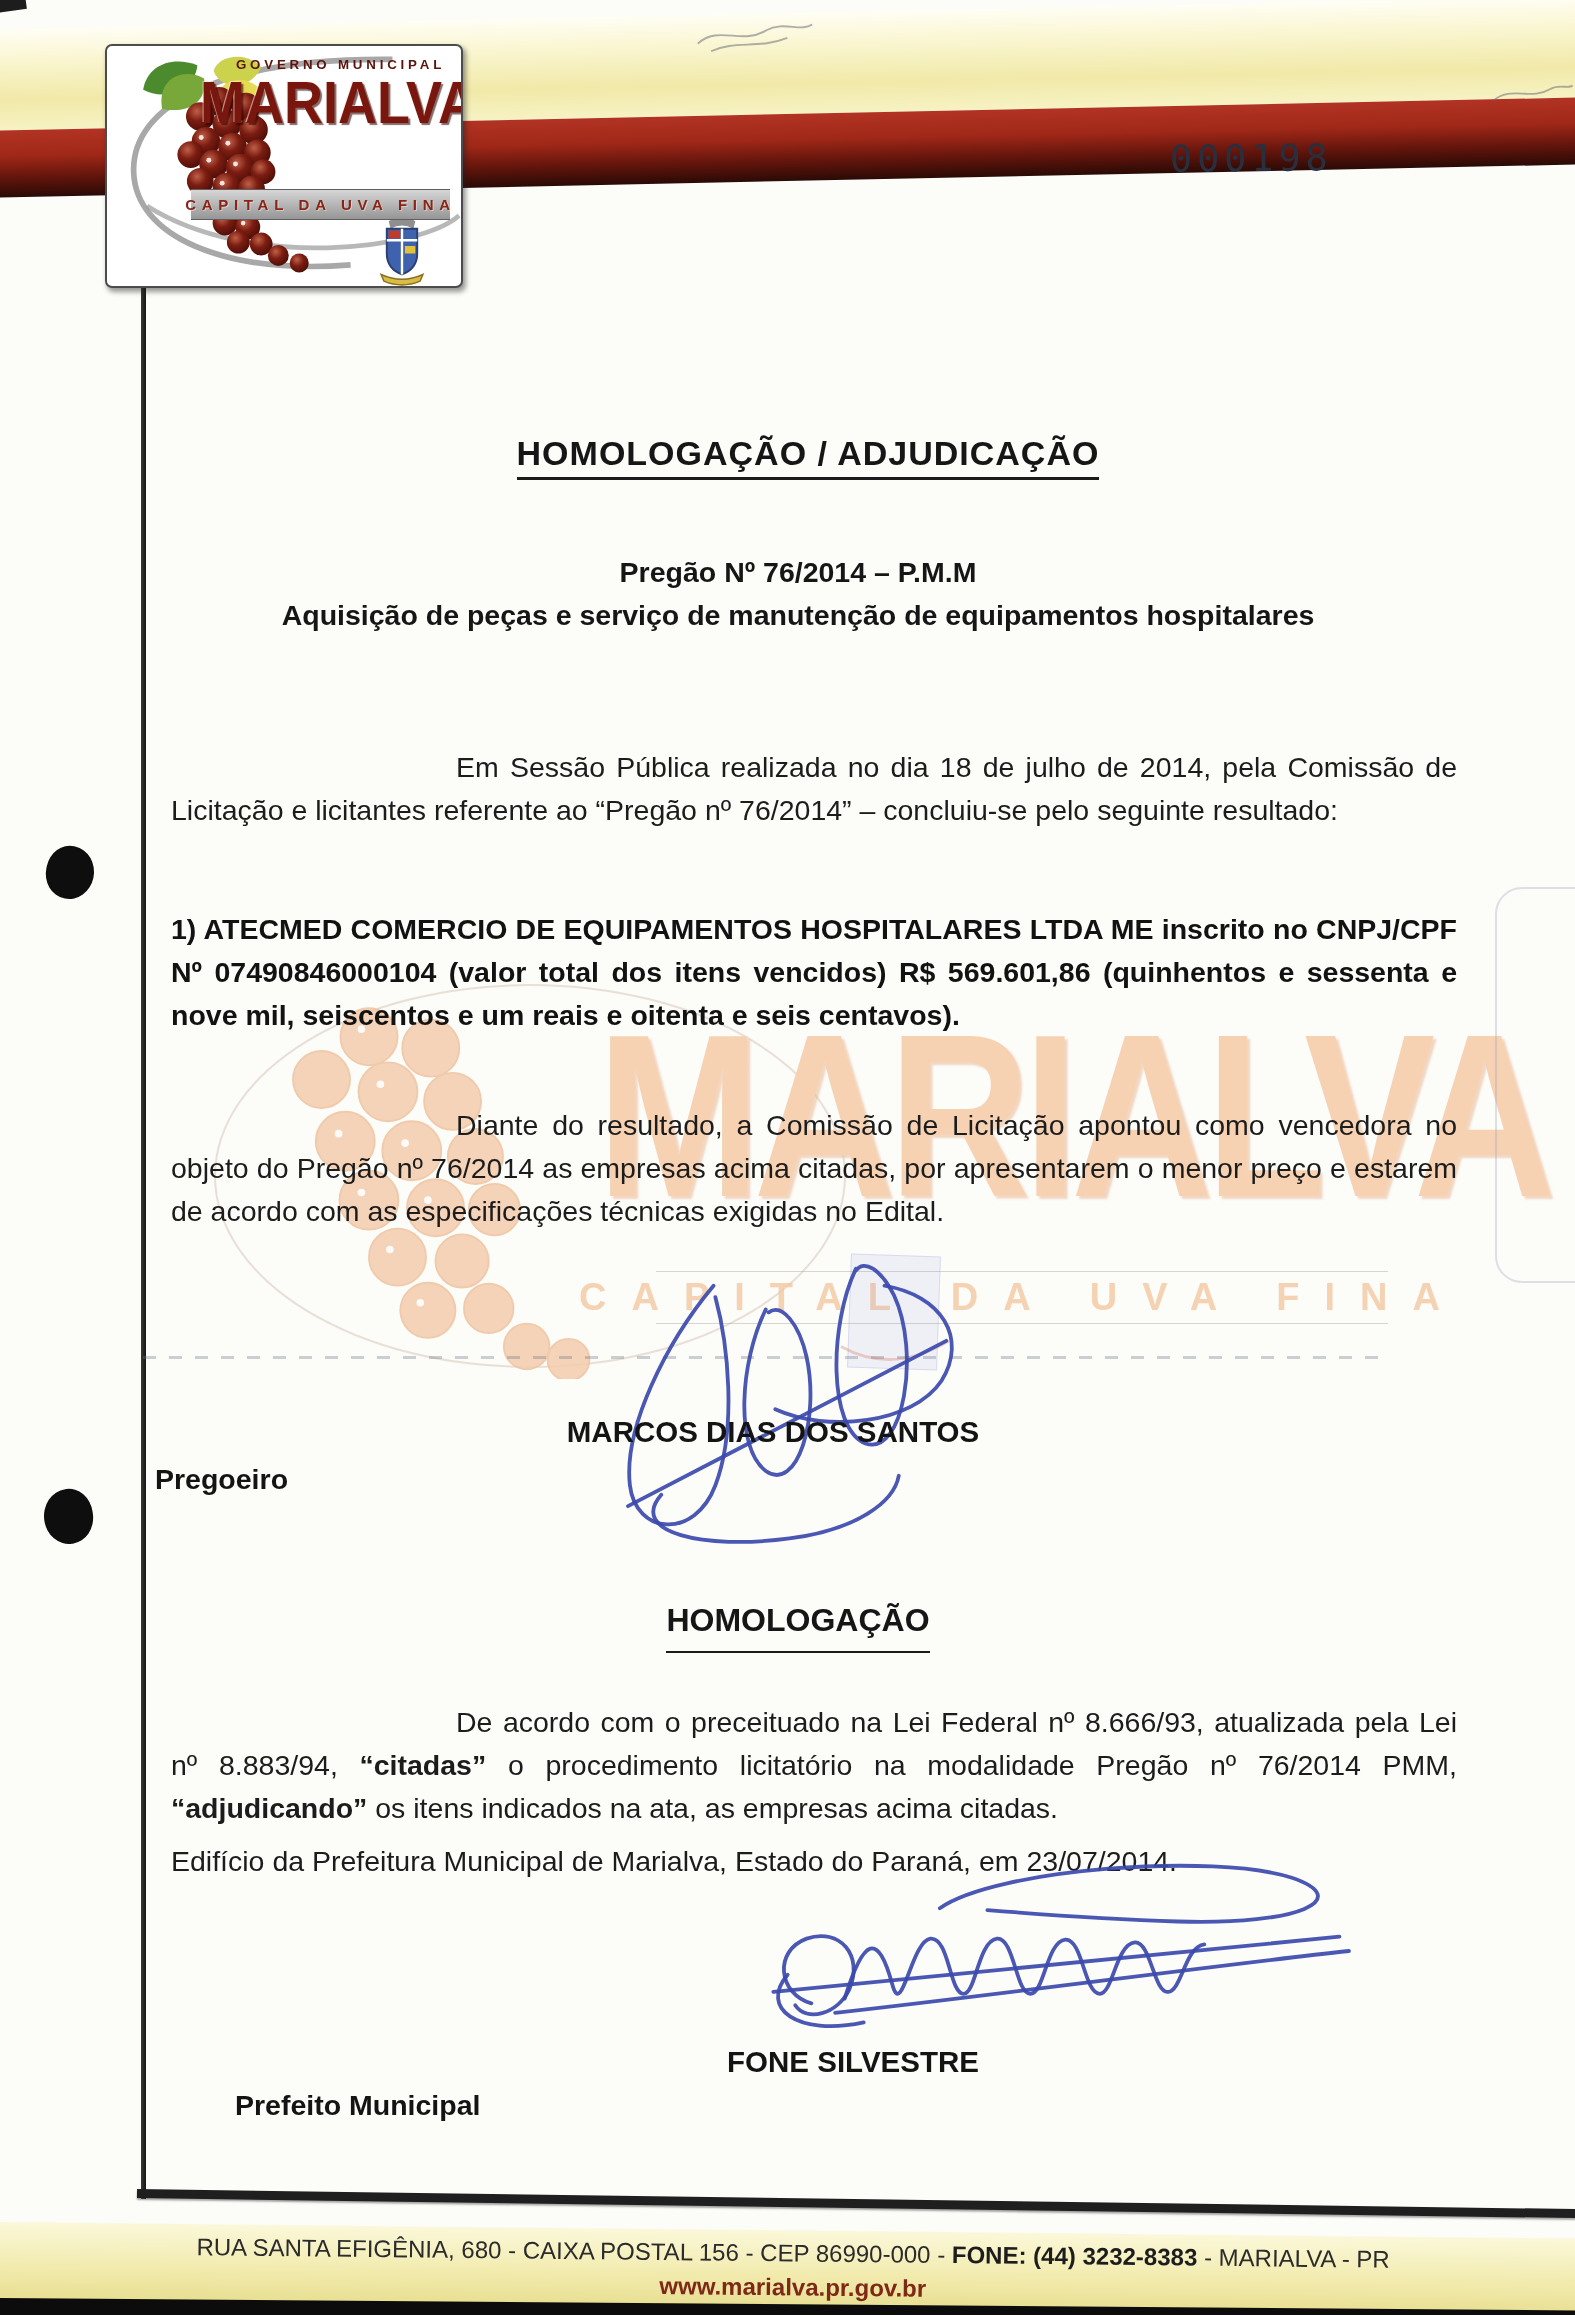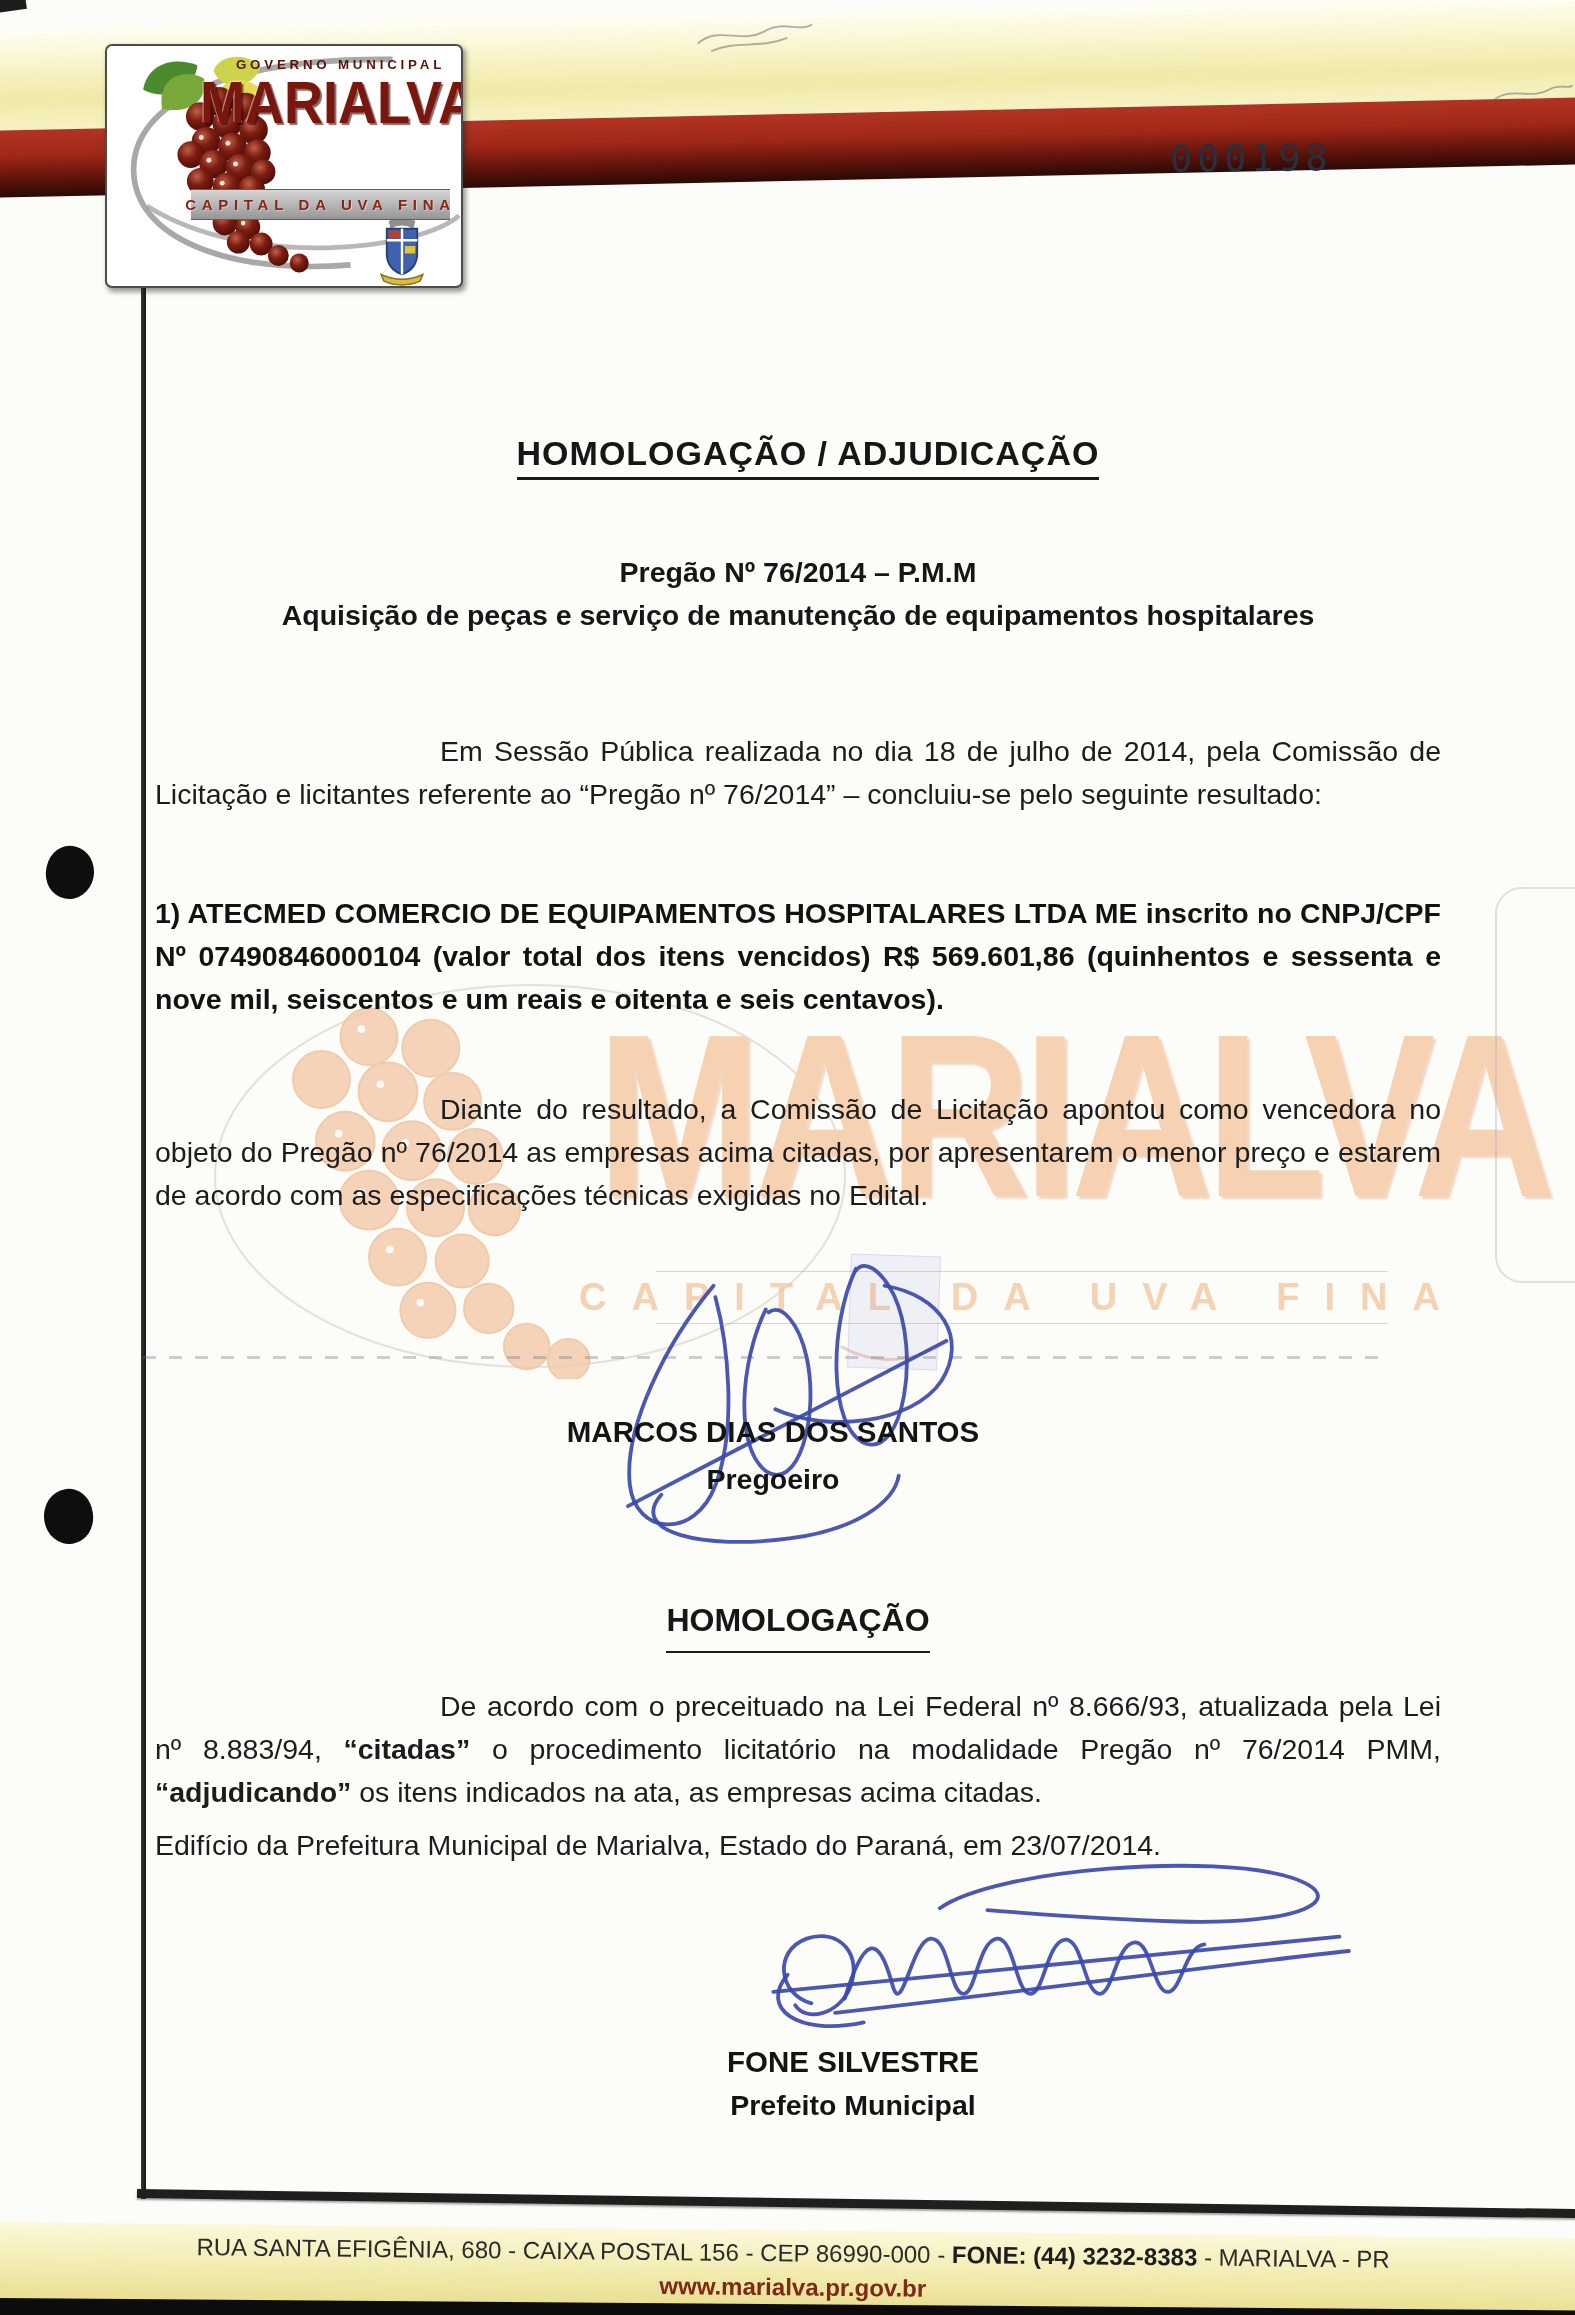--- a/index.html
+++ b/index.html
@@ -71,33 +71,33 @@
     left:656px;top:1271px;width:732px;height:51px;
     border-top:1.9px solid rgba(165,152,140,.4);border-bottom:1.9px solid rgba(165,152,140,.4);
     display:flex;align-items:center;justify-content:center;
   }
   .wm-tag{font-size:38px;font-weight:bold;letter-spacing:25px;color:rgba(243,199,160,.8);white-space:nowrap;}
   
   .col{left:155px;width:1286px;}
   .doc-title{top:434px;text-align:center;font-size:34px;font-weight:bold;letter-spacing:1px;color:#161616;}
   .doc-title .underline{border-bottom:3.8px solid #1b1b1b;padding-bottom:3.8px;display:inline-block;margin-left:20px;}
   .subject-block{top:551px;text-align:center;font-size:28.5px;font-weight:bold;line-height:43px;color:#161616;}
-  p.para{margin:0;font-size:28.5px;line-height:43px;text-align:justify;}
+  p.para{margin:16px;font-size:28.5px;line-height:43px;text-align:justify;}
   .indent{text-indent:285px;}
   .p-session{top:730px;}
   .p-result{top:892px;font-weight:bold;color:#121212;}
   .p-decision{top:1088px;}
   .p-homolog{top:1685px;}
   .p-homolog .b{font-weight:bold;}
   .p-placedate{top:1824px;text-align:left;}
   .homolog-title{top:1602px;text-align:center;font-size:32px;font-weight:bold;color:#161616;}
   .homolog-title .underline{border-bottom:2.9px solid #1b1b1b;padding-bottom:12px;display:inline-block;}
   
   .sig-name{font-weight:bold;font-size:29.5px;color:#141414;text-align:center;white-space:nowrap;}
-  .sig-role{font-weight:bold;font-size:28.5px;color:#141414;text-align:center;white-space:nowrap;}
+  .sig-role{font-weight:bold;font-size:28.5px;color:#141414;text-align:left;white-space:nowrap;}
   .n1{left:155px;top:1415px;width:1236px;}
   .r1{left:155px;top:1463px;width:1236px;}
   .n2{left:235px;top:2045px;width:1236px;}
   .r2{left:235px;top:2089px;width:1236px;}
   .sig1{left:571px;top:1257px;}
   .sig2{left:721px;top:1851px;}
   .sig path{stroke:#3b49ad;stroke-width:4;fill:none;stroke-linecap:round;opacity:.92;}
   
   .hole{background:#0e0e0e;}
   .h1{left:46px;top:846px;width:48px;height:53px;border-radius:48% 52% 50% 50%;transform:rotate(12deg);}

